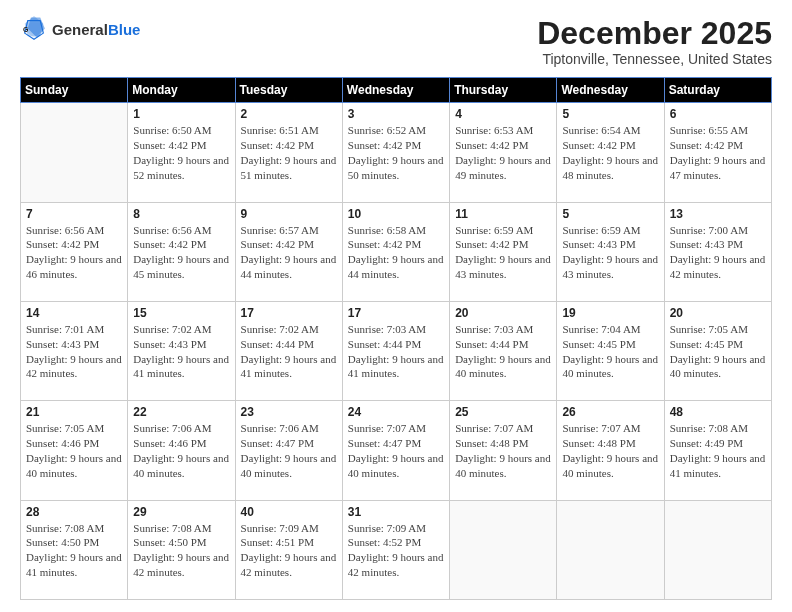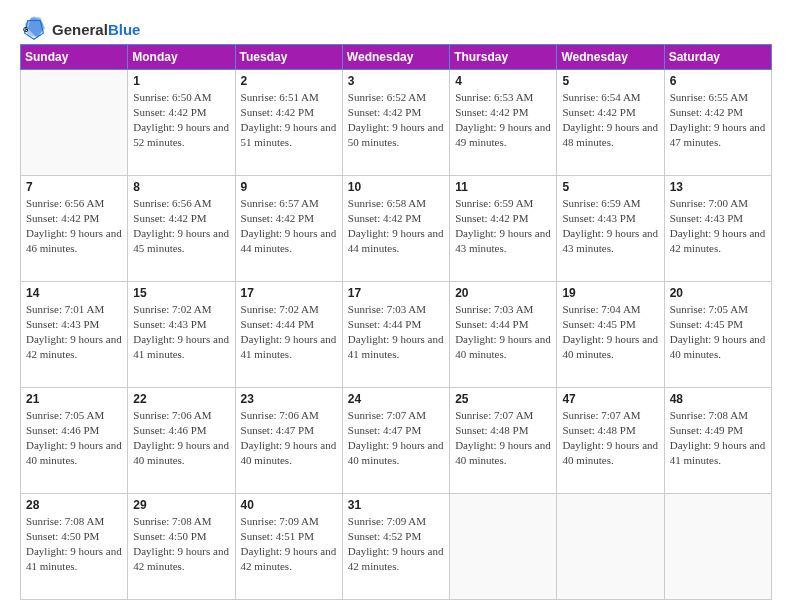--- a/index.html
+++ b/index.html
@@ -14,20 +14,21 @@
       width: 792px;
       height: 612px;
       padding: 16px 20px 12px 20px;
       display: flex;
       flex-direction: column;
     }
     .header {
       display: flex;
       justify-content: space-between;
       align-items: flex-start;
+      margin-bottom: 10px;
     }
     .logo {
       display: flex;
       align-items: center;
       gap: 4px;
     }
     .logo-text {
       font-size: 18px;
       font-weight: bold;
       line-height: 1.1;
@@ -50,21 +51,21 @@
       color: #444;
     }
     .calendar {
       flex: 1;
       border: 1px solid #ccc;
       border-collapse: collapse;
       width: 100%;
       table-layout: fixed;
     }
     .calendar th {
-      background: #a21caf;
+      background: #000000;
       color: #fff;
       font-size: 12px;
       font-weight: bold;
       padding: 5px 4px;
       text-align: left;
       border: 1px solid #5585d4;
     }
     .calendar td {
       border: 1px solid #ccc;
       vertical-align: top;
@@ -110,20 +111,22 @@
         <polygon points="18,0 30,10 26,26 10,26 6,10" fill="#1a6fdb" opacity="0.3"></polygon>
         <text x="4" y="20" font-size="9" fill="#222" font-weight="bold" font-family="Arial">G</text>
       </svg>
       <div class="logo-text">
         <div>
           <span style="color:#333;font-size:15px;font-weight:bold;">General</span><span style="color:#1a6fdb;font-size:15px;font-weight:bold;">Blue</span>
         </div>
       </div>
     </div>
     <div class="title-block">
+      <div class="month-title">December 2025</div>
+      <div class="subtitle">Tiptonville, Tennessee, United States</div>
     </div>
   </div>
 
   <table class="calendar">
     <thead>
       <tr>
         <th>Sunday</th>
         <th>Monday</th>
         <th>Tuesday</th>
         <th>Wednesday</th>
@@ -235,21 +238,21 @@
           </td>
           <td>
             <span class="day-num">24</span>
             <div class="day-info">Sunrise: 7:07 AM<br>Sunset: 4:47 PM<br>Daylight: 9 hours and 40 minutes.</div>
           </td>
           <td>
             <span class="day-num">25</span>
             <div class="day-info">Sunrise: 7:07 AM<br>Sunset: 4:48 PM<br>Daylight: 9 hours and 40 minutes.</div>
           </td>
           <td>
-            <span class="day-num">47</span>
+            <span class="day-num">26</span>
             <div class="day-info">Sunrise: 7:07 AM<br>Sunset: 4:48 PM<br>Daylight: 9 hours and 40 minutes.</div>
           </td>
           <td>
             <span class="day-num">48</span>
             <div class="day-info">Sunrise: 7:08 AM<br>Sunset: 4:49 PM<br>Daylight: 9 hours and 41 minutes.</div>
           </td>
         </tr>
         <tr>
           <td>
             <span class="day-num">28</span>

